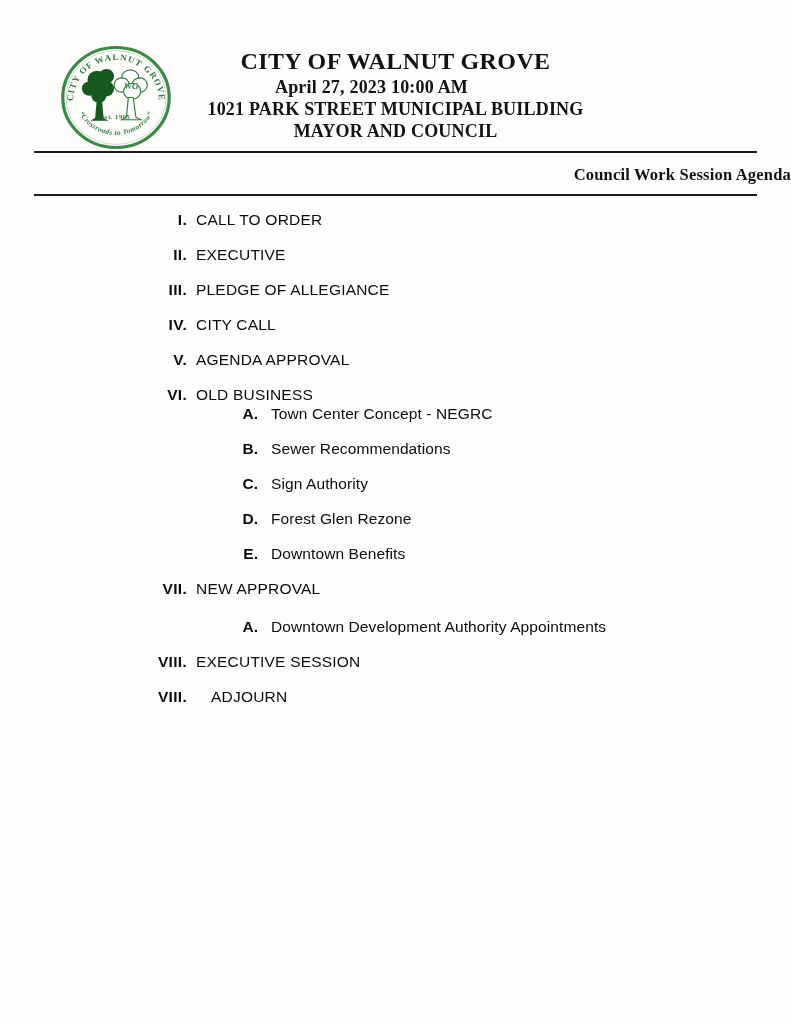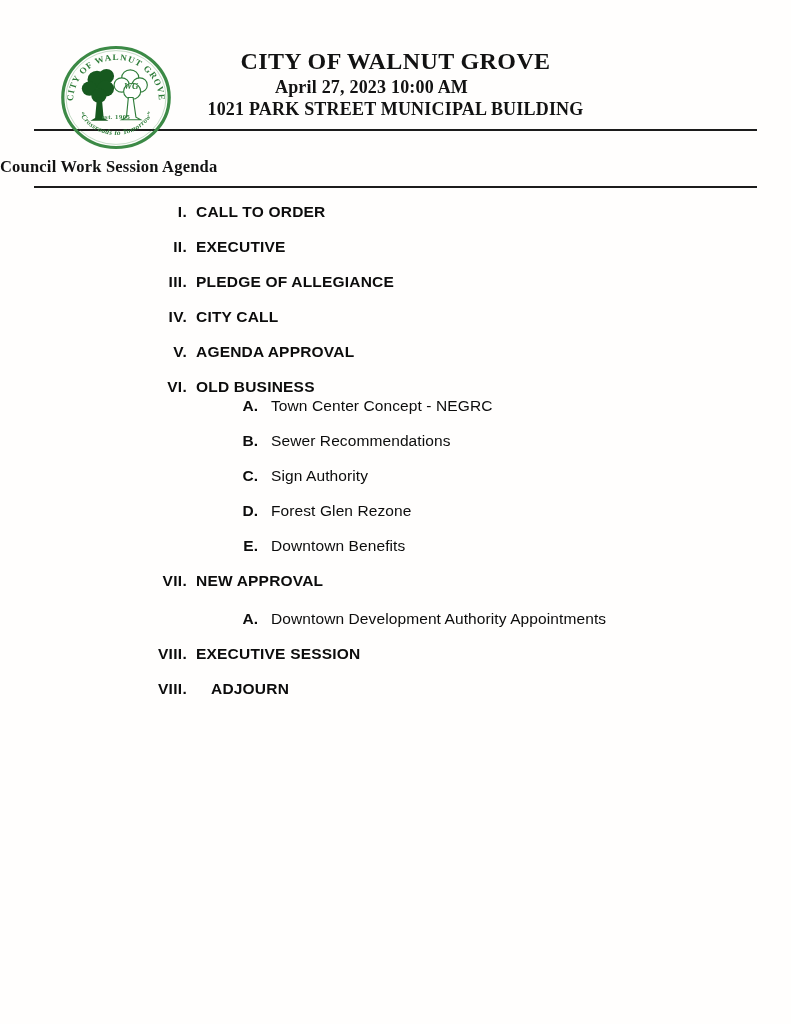--- a/index.html
+++ b/index.html
@@ -28,29 +28,29 @@
     padding-top:47px;text-align:center;
     font-family:"Liberation Serif",serif;font-weight:700;color:#121212;
   }
   .doc-title{font-size:24px;line-height:29px;letter-spacing:0.4px;margin:0;}
   .doc-sub{font-size:18px;line-height:22px;letter-spacing:0.2px;}
   .doc-sub.shift-left{transform:translateX(-24px);}
   
   .rule{height:2px;background:#1c1c1c;margin:0 34px;}
   .rule-top{margin-top:9px;}
   .session-title{
-    text-align:left;font-family:"Liberation Serif",serif;
+    text-align:right;font-family:"Liberation Serif",serif;
     font-weight:700;font-size:16.5px;line-height:20px;
-    padding:26px 0 9px;color:#121212;letter-spacing:0.2px;
+    padding:12px 0 9px;color:#121212;letter-spacing:0.2px;
   }
   
   .agenda{padding-left:140px;font-size:15.5px;color:#0c0c0c;}
   .row{display:flex;align-items:baseline;line-height:16px;margin-top:19px;}
   .row .num{flex:0 0 47px;text-align:right;font-weight:700;margin-right:9px;letter-spacing:0.3px;}
-  .row .label{font-weight:700;letter-spacing:0.2px;}
+  .row .label{font-weight:400;letter-spacing:0.2px;}
   .row.sub .letter{flex:0 0 118px;text-align:right;font-weight:700;margin-right:13px;}
   .row.sub .label{font-weight:400;letter-spacing:0.1px;}
   .mt-first{margin-top:16px;}
   .mt-tight{margin-top:3px;}
   .mt-loose{margin-top:22px;}
   .indent-extra{margin-left:15px;}
 </style>
 </head>
 <body>
 
@@ -87,20 +87,21 @@
       <path d="M40,60 L38,83 L33,86 L52,86 L47,83 L45,60 Z"></path>
     </g>
     <text class="seal-wg" x="76" y="50" text-anchor="middle">WG</text>
     <text class="seal-est" x="60" y="84" text-anchor="middle">est. 1905</text>
   </svg>
 
   <header class="doc-header">
     <h1 class="doc-title">CITY OF WALNUT GROVE</h1>
     <div class="doc-sub shift-left">April 27, 2023 10:00 AM</div>
     <div class="doc-sub">1021 PARK STREET MUNICIPAL BUILDING</div>
+    <div class="doc-sub">MAYOR AND COUNCIL</div>
   </header>
 
   <div class="rule rule-top"></div>
   <div class="session-title">Council Work Session Agenda</div>
   <div class="rule"></div>
 
   <main class="agenda">
 
     <div class="row mt-first">
       <span class="num">I.</span>

